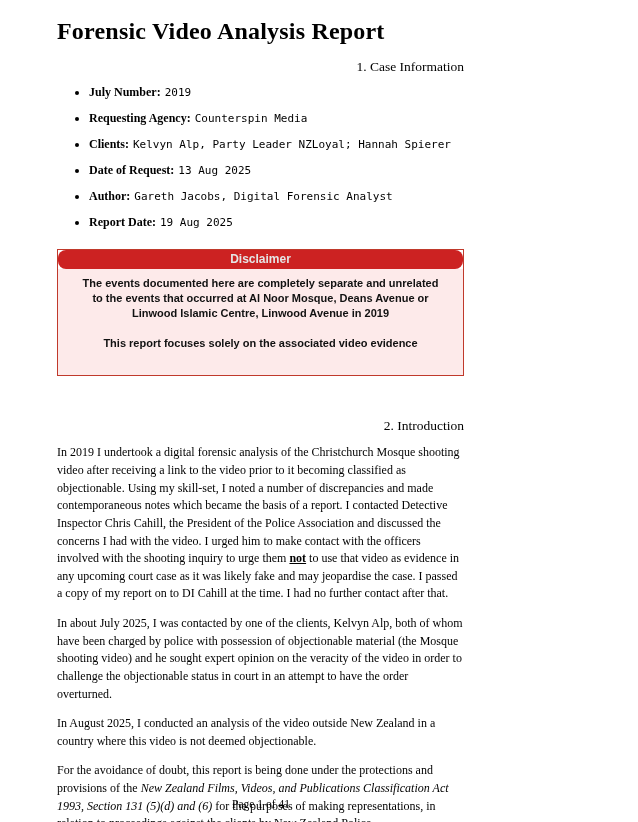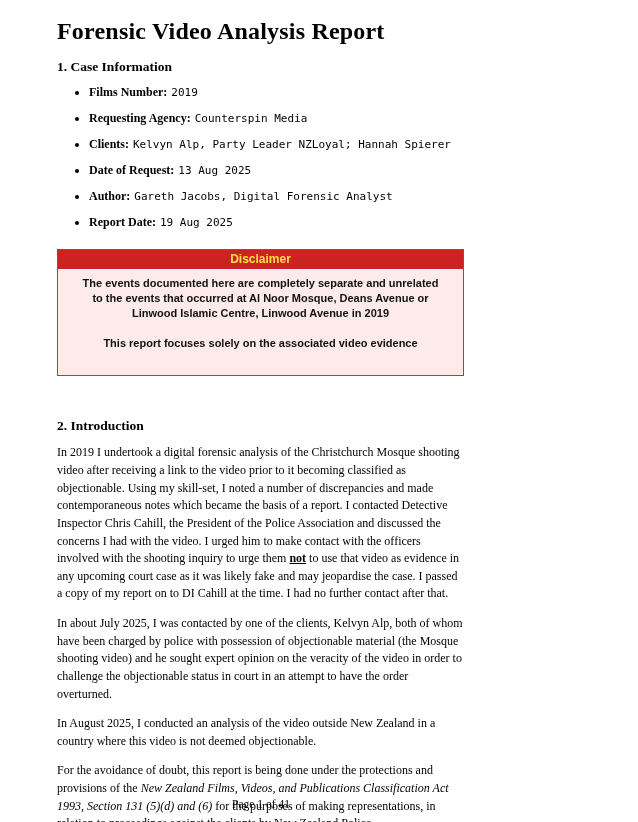--- a/index.html
+++ b/index.html
@@ -22,22 +22,23 @@
     padding: 18px 58px 0 57px;
   }
   .doc-title {
     font-size: 24px;
     font-weight: bold;
     margin: 0 0 14px 0;
     letter-spacing: 0.2px;
   }
   .section-heading {
     font-size: 13.5px;
-    font-weight: bold;
+    font-weight: normal;
     margin: 0 0 10px 0;
+    text-align: right;
   }
   .case-list {
     list-style: disc;
     margin: 0 0 18px 0;
     padding-left: 32px;
   }
   .case-list li {
     font-size: 12px;
     margin-bottom: 10.5px;
     line-height: 1.3;
@@ -50,26 +51,27 @@
     font-family: "DejaVu Sans Mono", monospace;
     font-size: 11px;
     margin-left: 4px;
   }
   .disclaimer-box {
     border: 1px solid #c0392b;
     margin: 16px 0 0 0;
   }
   .disclaimer-header {
     background: #cc2222;
-    color: #fde047;
+    color: #e5e5e5;
     font-family: "Liberation Sans", sans-serif;
     font-weight: bold;
     font-size: 12px;
     text-align: center;
     padding: 2px 0 3px 0;
+    border-radius: 8px;
   }
   .disclaimer-body {
     background: #fdeaea;
     font-family: "Liberation Sans", sans-serif;
     font-weight: bold;
     font-size: 11px;
     color: #111111;
     text-align: center;
     padding: 7px 18px 10px 18px;
     line-height: 1.35;
@@ -110,21 +112,21 @@
 <body>
 
 <div class="page">
 
   <h1 class="doc-title">Forensic Video Analysis Report</h1>
 
   <h2 class="section-heading">1. Case Information</h2>
 
   <ul class="case-list">
     <li>
-      <span class="field-label">Films Number:</span><span class="field-value">2019</span>
+      <span class="field-label">July Number:</span><span class="field-value">2019</span>
     </li>
     <li>
       <span class="field-label">Requesting Agency:</span><span class="field-value">Counterspin Media</span>
     </li>
     <li>
       <span class="field-label">Clients:</span><span class="field-value">Kelvyn Alp, Party Leader NZLoyal; Hannah Spierer</span>
     </li>
     <li>
       <span class="field-label">Date of Request:</span><span class="field-value">13 Aug 2025</span>
     </li>

